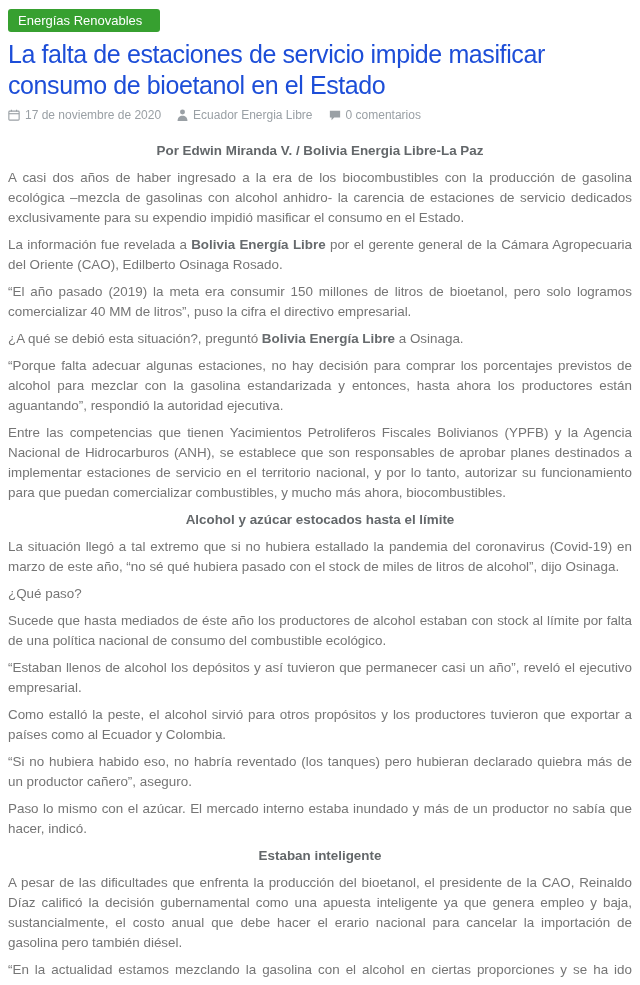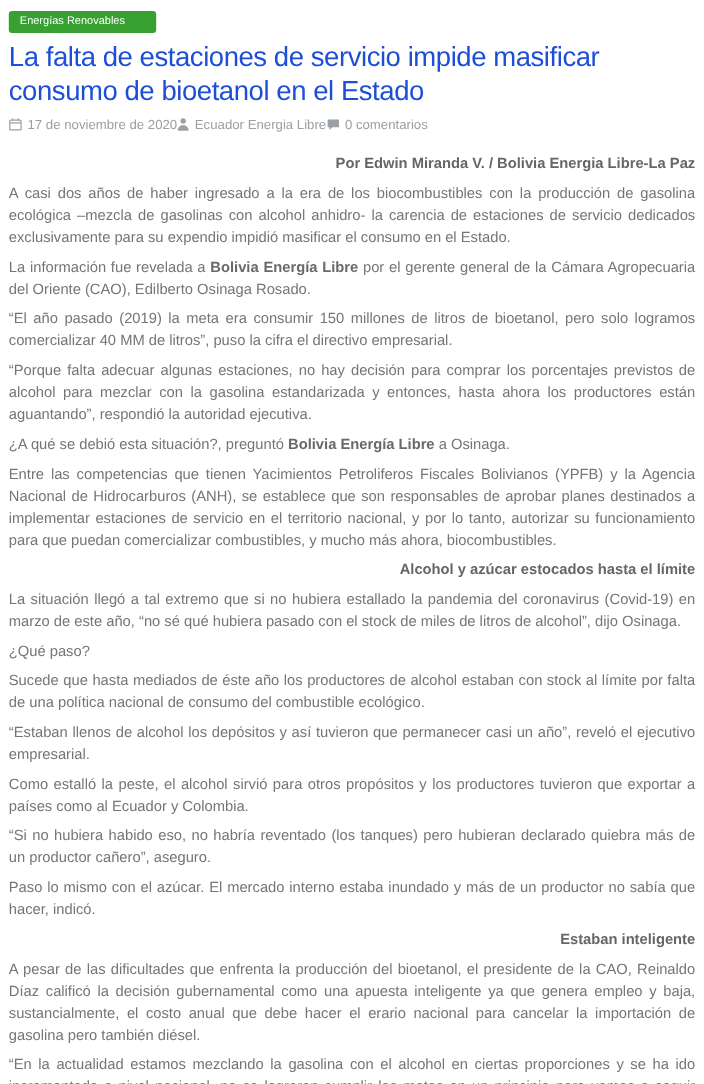--- a/index.html
+++ b/index.html
@@ -8,61 +8,62 @@
     font-family: "Liberation Sans", "DejaVu Sans", sans-serif;
     -webkit-font-smoothing: antialiased;
   }
   .page { padding: 9px 8px 10px 8px; }
 
   
   .badge {
     display: inline-block;
     background: #37a030;
     color: #ffffff;
-    font-size: 10px;
+    font-size: 13px;
     line-height: 1;
-    padding: 5px 28px 5px 10px;
+    padding: 5px 18px 5px 10px;
     border-radius: 3px;
     margin-bottom: 7px;
     text-decoration: none;
     cursor: pointer;
   }
 
   
   h1.headline {
     margin: 0 0 7px 0;
     font-size: 25px;
     font-weight: 400;
     letter-spacing: -0.4px;
     line-height: 31px;
     color: #1d4ed8;
   }
 
   
   .meta {
     display: flex;
     align-items: center;
+    gap: 16px;
     font-size: 12px;
     color: #9aa0a5;
     margin-bottom: 19px;
   }
   .meta-item { display: inline-flex; align-items: center; gap: 5px; }
   .meta svg { display: block; }
 
   
   .article p {
     margin: 0 0 7px 0;
     font-size: 13.4px;
     line-height: 20px;
     color: #757575;
     text-align: justify;
   }
   .article p strong { font-weight: 700; color: #666a6d; }
   .article p.byline, .article p.subhead {
-    text-align: right;
+    text-align: center;
   }
   .article p.byline strong, .article p.subhead strong { color: #63676a; }
 </style>
 </head>
 <body>
 
 <div class="page">
 
   <span class="badge" style="background: rgb(55, 160, 48);">Energías Renovables</span>
 
@@ -99,22 +100,22 @@
       </span>
       <span>0 comentarios</span>
     </span>
   </div>
 
   <div class="article">
       <p class="byline"><strong>Por Edwin Miranda V. / Bolivia Energia Libre-La Paz</strong></p>
       <p class="para"><span>A casi dos años de haber ingresado a la era de los biocombustibles con la producción de gasolina ecológica –mezcla de gasolinas con alcohol anhidro- la carencia de estaciones de servicio dedicados exclusivamente para su expendio impidió masificar el consumo en el Estado.</span></p>
       <p class="para"><span>La información fue revelada a </span><strong>Bolivia Energía Libre</strong><span> por el gerente general de la Cámara Agropecuaria del Oriente (CAO), Edilberto Osinaga Rosado.</span></p>
       <p class="para"><span>“El año pasado (2019) la meta era consumir 150 millones de litros de bioetanol, pero solo logramos comercializar 40 MM de litros”, puso la cifra el directivo empresarial.</span></p>
+      <p class="para"><span>¿A qué se debió esta situación?, preguntó </span><strong>Bolivia Energía Libre</strong><span> a Osinaga.</span></p>
       <p class="para"><span>“Porque falta adecuar algunas estaciones, no hay decisión para comprar los porcentajes previstos de alcohol para mezclar con la gasolina estandarizada y entonces, hasta ahora los productores están aguantando”, respondió la autoridad ejecutiva.</span></p>
-      <p class="para"><span>¿A qué se debió esta situación?, preguntó </span><strong>Bolivia Energía Libre</strong><span> a Osinaga.</span></p>
       <p class="para"><span>Entre las competencias que tienen Yacimientos Petroliferos Fiscales Bolivianos (YPFB) y la Agencia Nacional de Hidrocarburos (ANH), se establece que son responsables de aprobar planes destinados a implementar estaciones de servicio en el territorio nacional, y por lo tanto, autorizar su funcionamiento para que puedan comercializar combustibles, y mucho más ahora, biocombustibles.</span></p>
       <p class="subhead"><strong>Alcohol y azúcar estocados hasta el límite</strong></p>
       <p class="para"><span>La situación llegó a tal extremo que si no hubiera estallado la pandemia del coronavirus (Covid-19) en marzo de este año, “no sé qué hubiera pasado con el stock de miles de litros de alcohol”, dijo Osinaga.</span></p>
       <p class="para"><span>¿Qué paso?</span></p>
       <p class="para"><span>Sucede que hasta mediados de éste año los productores de alcohol estaban con stock al límite por falta de una política nacional de consumo del combustible ecológico.</span></p>
       <p class="para"><span>“Estaban llenos de alcohol los depósitos y así tuvieron que permanecer casi un año”, reveló el ejecutivo empresarial.</span></p>
       <p class="para"><span>Como estalló la peste, el alcohol sirvió para otros propósitos y los productores tuvieron que exportar a países como al Ecuador y Colombia.</span></p>
       <p class="para"><span>“Si no hubiera habido eso, no habría reventado (los tanques) pero hubieran declarado quiebra más de un productor cañero”, aseguro.</span></p>
       <p class="para"><span>Paso lo mismo con el azúcar. El mercado interno estaba inundado y más de un productor no sabía que hacer, indicó.</span></p>
       <p class="subhead"><strong>Estaban inteligente</strong></p>

